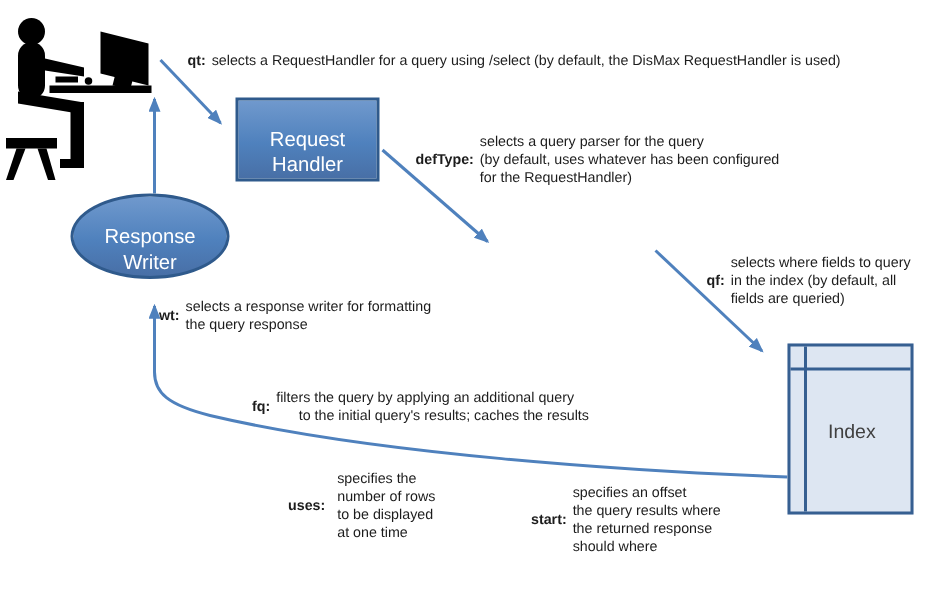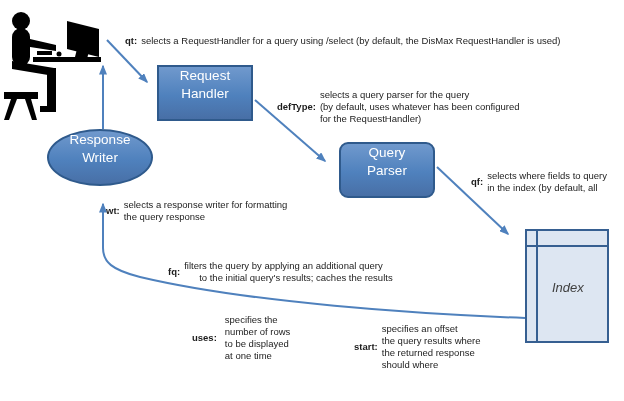--- a/index.html
+++ b/index.html
@@ -4,39 +4,39 @@
 <style>
   html,body { margin:0; padding:0; background:#fff; }
   .canvas {
     position:relative; width:624px; height:401px; background:#ffffff;
     font-family:"Liberation Sans", sans-serif; overflow:hidden;
   }
   .arrows { position:absolute; left:0; top:0; z-index:1; pointer-events:none; }
   .person { position:absolute; left:4px; top:8px; z-index:2; }
 
   .node {
-    position:absolute; display:flex; align-items:flex-start; justify-content:center;
+    position:absolute; display:flex; align-items:flex-end; justify-content:center;
     text-align:center; color:#ffffff; font-size:13.5px; line-height:1.3; z-index:3;
   }
   .node .lbl { display:block; max-width:68px; margin:0 auto; }
   .blue {
     background:linear-gradient(180deg,#7099cd 0%, #4f81bd 55%, #486fa6 100%);
     border:2px solid #2f5a8c;
   }
   #request-handler { left:157px; top:65px; width:92px; height:52px; }
   #query-parser    { left:339px; top:142px; width:92px; height:52px; border-radius:9px; }
   #response-writer { left:47px;  top:129px; width:102px; height:53px; border-radius:50%; }
 
   #index-box {
     position:absolute; left:525px; top:229px; width:80px; height:110px;
     background:#dde6f2; border:2px solid #365f91; z-index:2;
   }
   .index-vline { position:absolute; left:9px; top:0; height:100%; width:2px; background:#365f91; }
   .index-hline { position:absolute; top:14px; left:0; width:100%; height:2px; background:#365f91; }
-  .index-label { position:absolute; left:25px; top:49px; font-size:13px; color:#404040;font-style:italic; }
+  .index-label { position:absolute; left:25px; top:49px; font-size:13px; color:#404040; }
 
   .ann {
     position:absolute; display:flex; align-items:center;
     font-size:9.5px; line-height:12px; color:#1c1c1c; white-space:nowrap; z-index:4;
   }
   .ann .kw { font-weight:700; margin-right:4px; }
   .ann .lines > div { min-height:12px; }
   .indent2 { padding-left:15px; }
   #ann-rows .kw { margin-right:8px; }
 </style>
@@ -76,23 +76,20 @@
       <rect x="0" y="84" width="34" height="7"></rect>
       <polygon points="7,91 13,91 5,112 0,112"></polygon>
       <polygon points="21,91 27,91 33,112 28,112"></polygon>
     </svg>
   </div>
 
   <div class="node blue" id="request-handler">
     <span class="lbl">Request Handler</span>
   </div>
 
-  <div class="node blue" id="query-parser">
-    <span class="lbl">Query Parser</span>
-  </div>
 
   <div class="node blue" id="response-writer">
     <span class="lbl">Response Writer</span>
   </div>
 
   <div id="index-box">
     <div class="index-vline"></div>
     <div class="index-hline"></div>
     <span class="index-label">Index</span>
   </div>
@@ -111,20 +108,21 @@
       <div>(by default, uses whatever has been configured</div>
       <div>for the RequestHandler)</div>
     </div>
   </div>
 
   <div class="ann" id="ann-qf" style="left:471px; top:170px;">
     <span class="kw">qf:</span>
     <div class="lines">
       <div>selects where fields to query</div>
       <div>in the index (by default, all</div>
+      <div>fields are queried)</div>
     </div>
   </div>
 
   <div class="ann" id="ann-wt" style="left:106px; top:199px;">
     <span class="kw">wt:</span>
     <div class="lines">
       <div>selects a response writer for formatting</div>
       <div>the query response</div>
     </div>
   </div>

